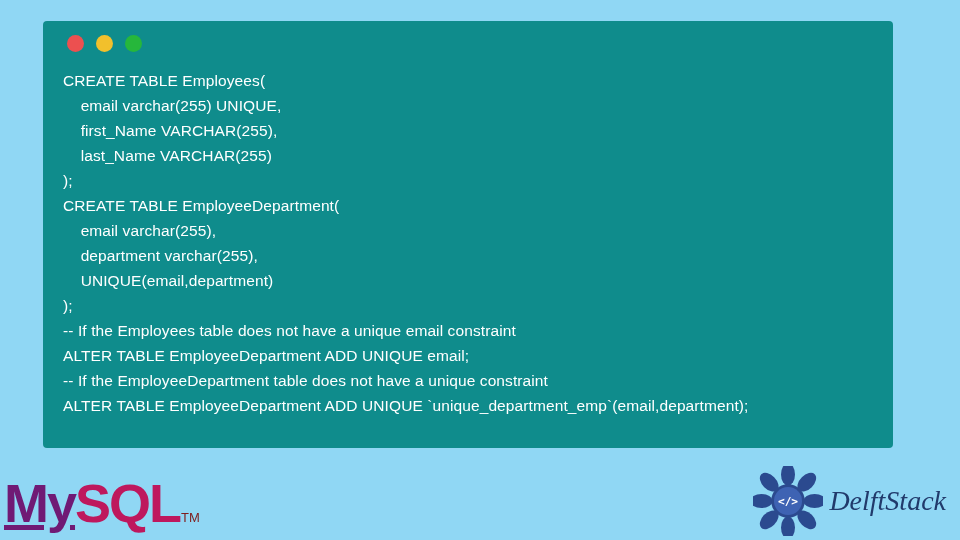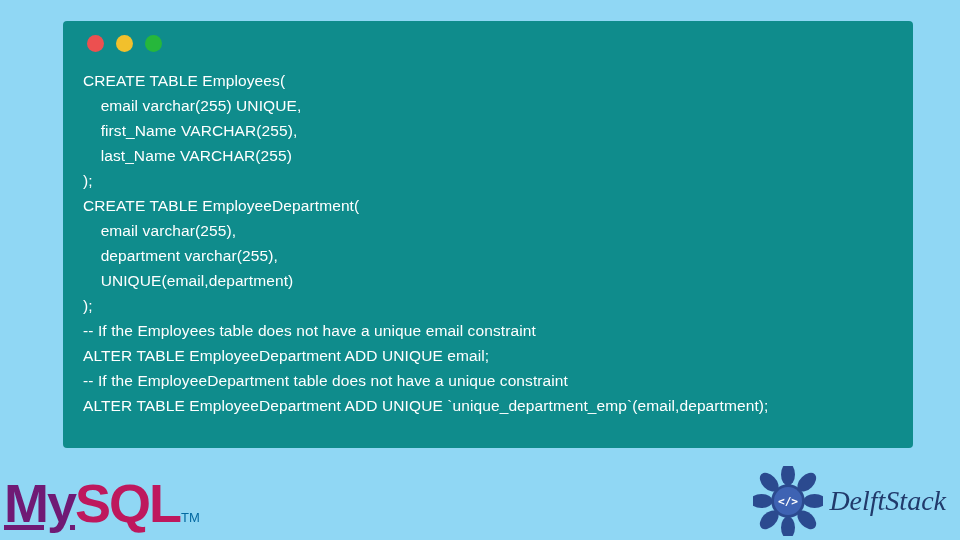--- a/index.html
+++ b/index.html
@@ -6,21 +6,21 @@
   body {
     width: 960px;
     height: 540px;
     background: #90d7f4;
     font-family: Arial, Helvetica, sans-serif;
     position: relative;
     overflow: hidden;
   }
   .code-panel {
     position: absolute;
-    left: 63px;
+    left: 43px;
     top: 21px;
     width: 850px;
     height: 427px;
     background: #0f8c8c;
     border-radius: 4px;
     padding: 14px 20px 20px 20px;
   }
   .traffic-lights {
     display: flex;
     gap: 12px;
@@ -55,21 +55,21 @@
     left: 4px;
     bottom: 6px;
     font-family: Arial, Helvetica, sans-serif;
     font-weight: 600;
     font-size: 54px;
     letter-spacing: -2px;
   }
   .mysql-logo .my { color: #701a75; text-decoration: underline; }
   .mysql-logo .sql { color: #be185d; }
   .mysql-logo .tm {
-    color: #0369a1;
+    color: #7f1d1d;
     font-size: 13px;
     vertical-align: baseline;
     margin-left: 1px;
     letter-spacing: 0;
     font-weight: 400;
   }
   .delft-logo {
     position: absolute;
     right: 14px;
     bottom: 4px;

